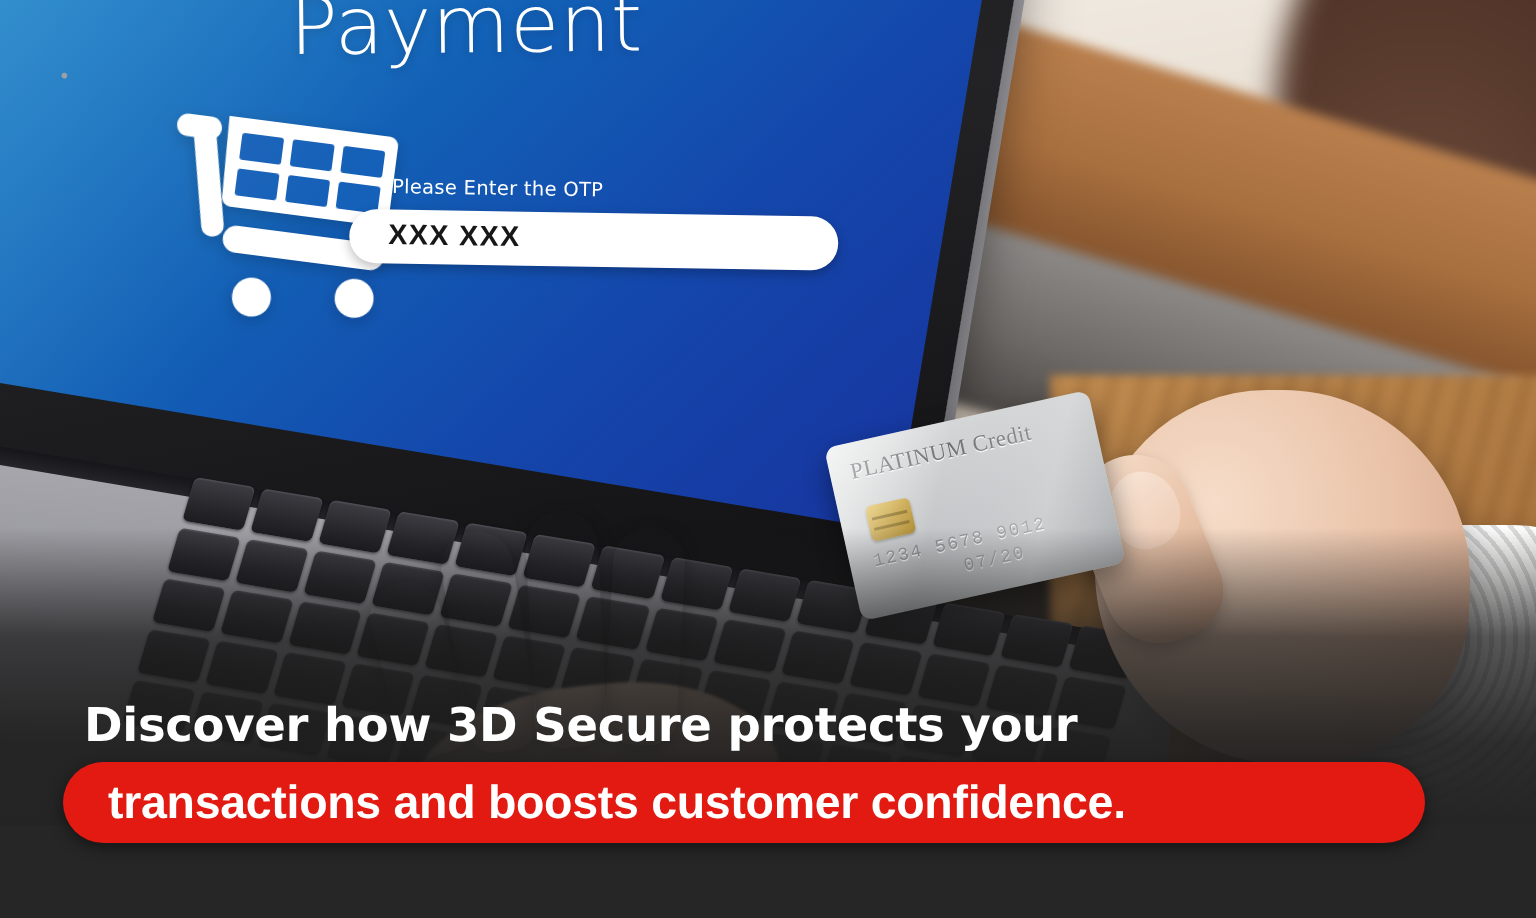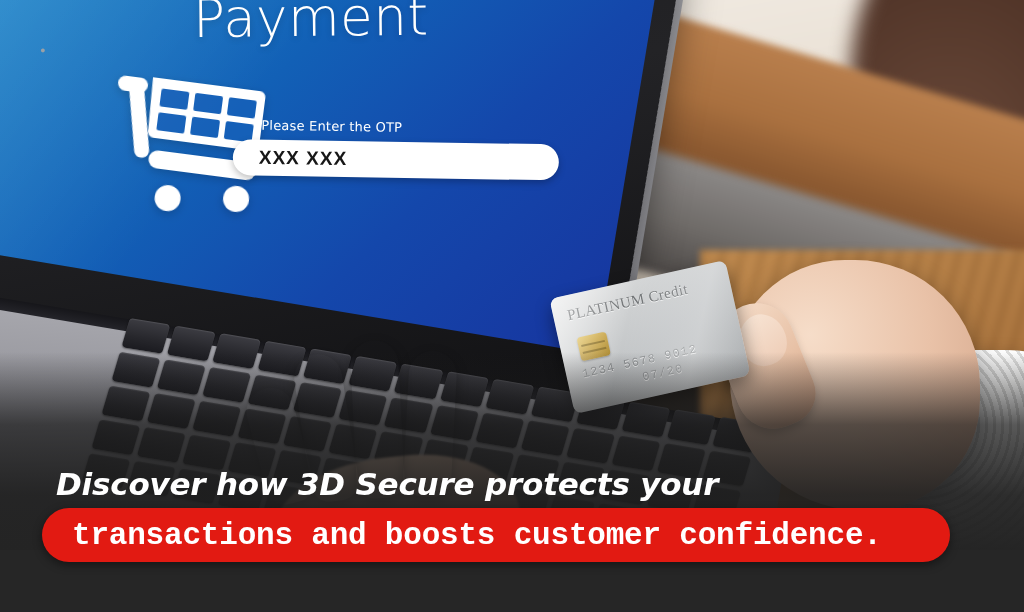--- a/index.html
+++ b/index.html
@@ -275,33 +275,32 @@
     background:linear-gradient(180deg, rgba(26,26,26,0) 0%, rgba(26,26,26,.72) 28%, rgba(30,30,30,.93) 55%, #242424 78%, #252525 100%);
   }
   .scrim-solid {
     position:absolute; left:0; right:0; bottom:0; height:62px; background:#262626;
   }
   .headline {
     position:absolute; left:56px; top:466px;
     font-size:31px; font-weight:700; color:#ffffff;
     letter-spacing:-.2px; white-space:nowrap;
     font-family:"DejaVu Sans", sans-serif;
-    font-style:italic;
   }
   .pill {
     position:absolute; left:42px; top:508px; width:908px; height:54px;
     background:#e21a12; border-radius:28px;
     box-shadow:0 3px 10px rgba(0,0,0,.45);
     display:flex; align-items:center;
   }
   .pill-text {
     padding-left:30px;
     font-size:31px; font-weight:700; color:#ffffff;
     letter-spacing:-.2px; white-space:nowrap;
-    font-family:Liberation Mono, monospace;
+    font-family:Liberation Sans, sans-serif;
   }
 </style>
 </head>
 <body>
 
 <div class="stage">
 
   <div class="photo">
 
     <div class="bg-room"></div>

